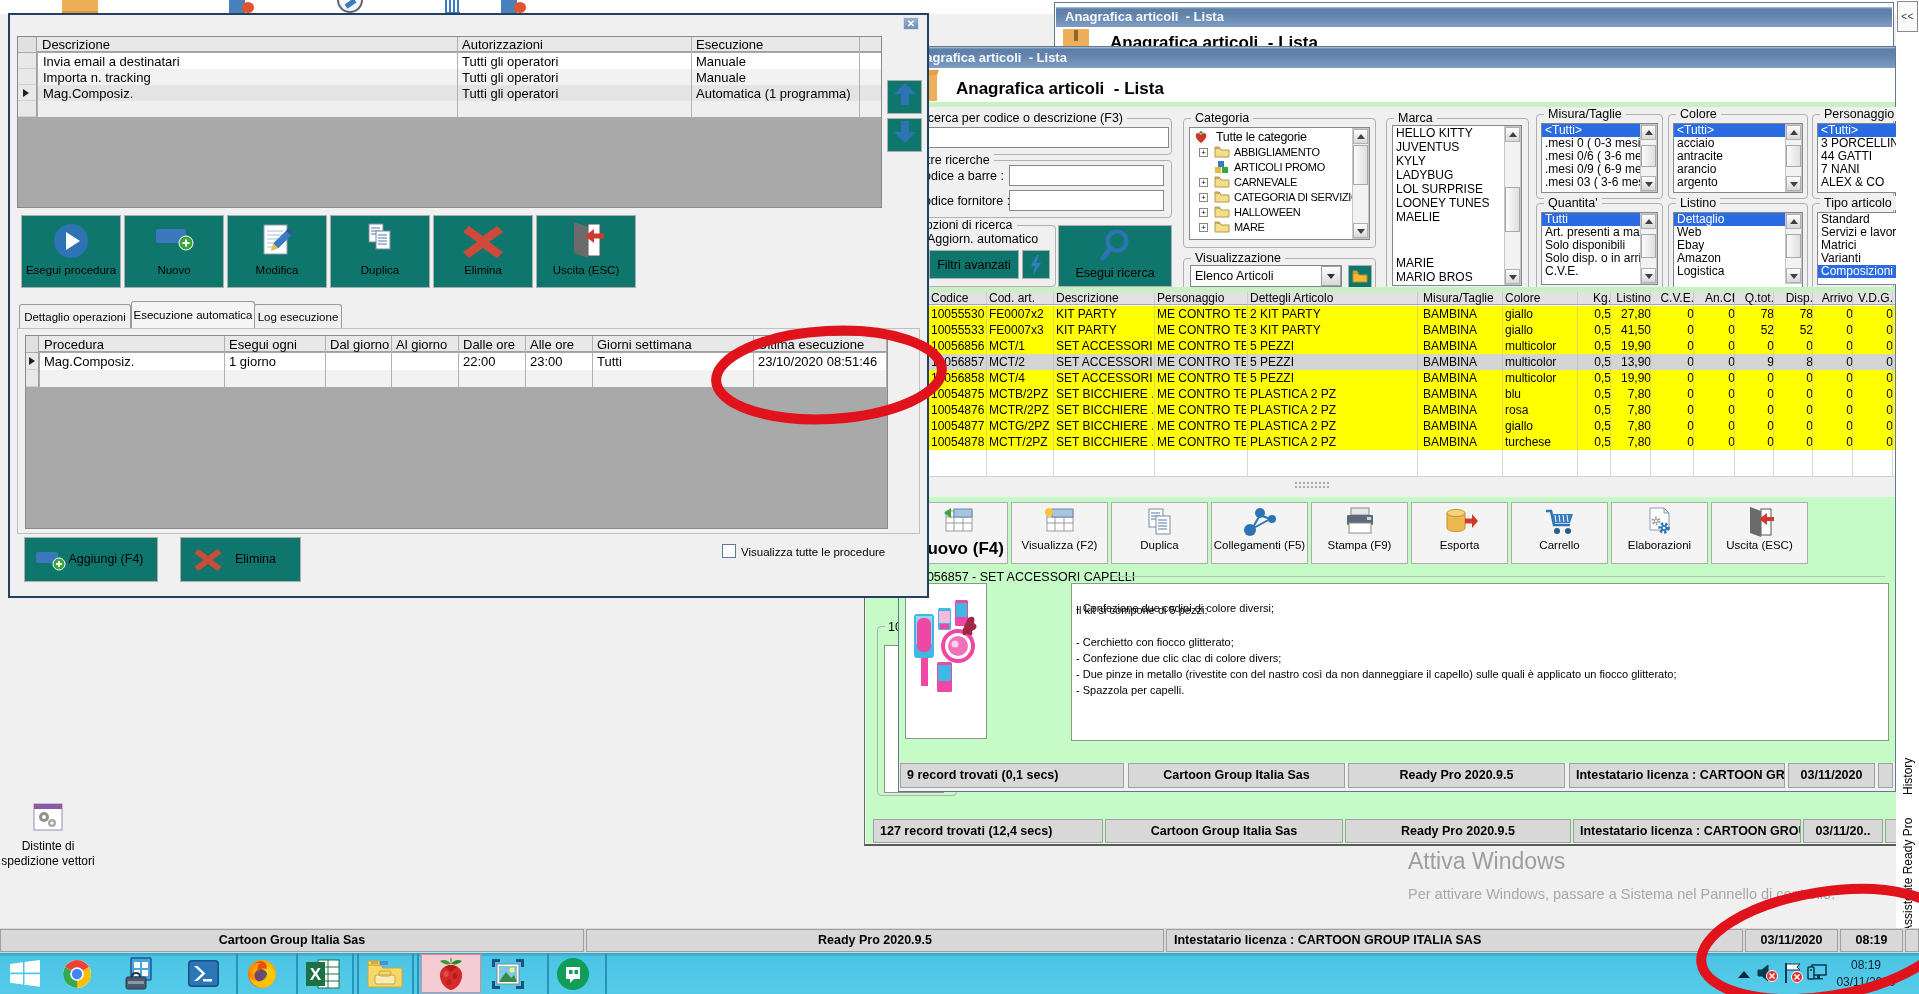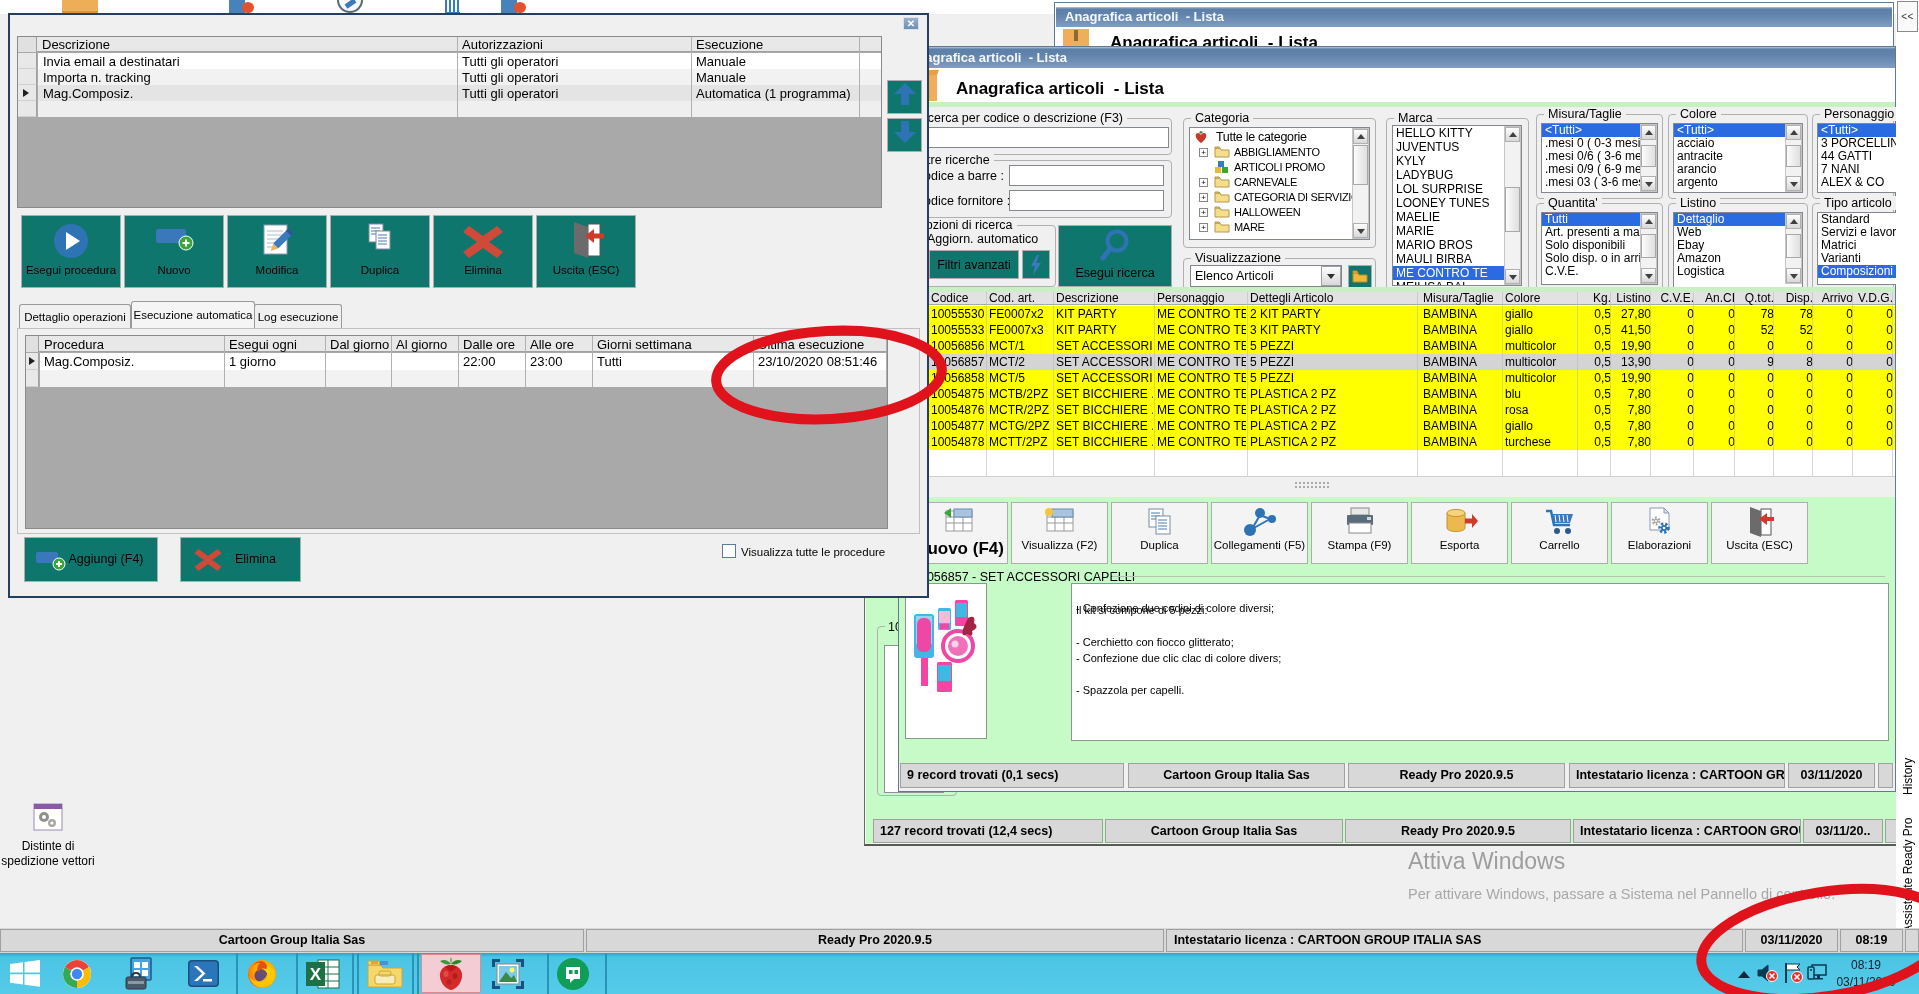--- a/index.html
+++ b/index.html
@@ -150,21 +150,21 @@
       <div class="lbl">Marca</div>
     </div>
 <div class="list" style="left:493px;top:78px;width:130px;height:161px;">
       <div class="li" style="height:14px;line-height:14px;font-size:12px;width:130px;">HELLO KITTY</div>
       <div class="li" style="height:14px;line-height:14px;font-size:12px;width:130px;">JUVENTUS</div>
       <div class="li" style="height:14px;line-height:14px;font-size:12px;width:130px;">KYLY</div>
       <div class="li" style="height:14px;line-height:14px;font-size:12px;width:130px;">LADYBUG</div>
       <div class="li" style="height:14px;line-height:14px;font-size:12px;width:130px;">LOL SURPRISE</div>
       <div class="li" style="height:14px;line-height:14px;font-size:12px;width:130px;">LOONEY TUNES</div>
       <div class="li" style="height:14px;line-height:14px;font-size:12px;width:130px;">MAELIE</div>
-      <div class="li" style="height:14px;line-height:14px;font-size:12px;width:130px;">MARIE</div>
+      <div class="li" style="height:14px;line-height:14px;font-size:12px;width:130px;margin-top:32px;">MARIE</div>
       <div class="li" style="height:14px;line-height:14px;font-size:12px;width:130px;">MARIO BROS</div>
       <div class="li" style="height:14px;line-height:14px;font-size:12px;width:130px;">MAULI BIRBA</div>
       <div class="li sel" style="height:14px;line-height:14px;font-size:12px;width:111px;">ME CONTRO TE</div>
       <div class="li" style="height:14px;line-height:14px;font-size:12px;width:130px;">MEILISA BAI</div>
     </div>
     <div class="abs" style="left:605px;top:79px;width:17px;height:159px;background:#f2f2f2;border:1px solid #c6c6c6;">
       <div class="abs" style="left:0px;top:0px;width:15px;height:15px;background:linear-gradient(180deg,#fdfdfd,#d8d8d8);border:1px solid #b0b0b0;">
         <div style="width:0;height:0;border-left:4px solid transparent;border-right:4px solid transparent;border-bottom:5px solid #404040;margin:4px auto 0;"></div>
       </div>
       <div class="abs" style="left:0px;top:142px;width:15px;height:15px;background:linear-gradient(180deg,#fdfdfd,#d8d8d8);border:1px solid #b0b0b0;">
@@ -345,21 +345,21 @@
 <div class="cell" style="left:681px;top:63px;width:31px;height:15px;line-height:15px;text-align:right;">0,5</div>
 <div class="cell" style="left:714px;top:63px;width:38px;height:15px;line-height:15px;text-align:right;">13,90</div>
 <div class="cell" style="left:754px;top:63px;width:41px;height:15px;line-height:15px;text-align:right;">0</div>
 <div class="cell" style="left:797px;top:63px;width:39px;height:15px;line-height:15px;text-align:right;">0</div>
 <div class="cell" style="left:838px;top:63px;width:37px;height:15px;line-height:15px;text-align:right;">9</div>
 <div class="cell" style="left:877px;top:63px;width:37px;height:15px;line-height:15px;text-align:right;">8</div>
 <div class="cell" style="left:916px;top:63px;width:38px;height:15px;line-height:15px;text-align:right;">0</div>
 <div class="cell" style="left:956px;top:63px;width:38px;height:15px;line-height:15px;text-align:right;">0</div>
 <div class="abs" style="left:0;top:78px;width:996px;height:16px;background:#ffff00;"></div>
 <div class="cell" style="left:32px;top:79px;width:55px;height:15px;line-height:15px;">10056858</div>
-<div class="cell" style="left:90px;top:79px;width:64px;height:15px;line-height:15px;">MCT/5</div>
+<div class="cell" style="left:90px;top:79px;width:64px;height:15px;line-height:15px;">MCT/4</div>
 <div class="cell" style="left:157px;top:79px;width:97px;height:15px;line-height:15px;">SET ACCESSORI ...</div>
 <div class="cell" style="left:258px;top:79px;width:89px;height:15px;line-height:15px;">ME CONTRO TE</div>
 <div class="cell" style="left:351px;top:79px;width:165px;height:15px;line-height:15px;">5 PEZZI</div>
 <div class="cell" style="left:524px;top:79px;width:78px;height:15px;line-height:15px;">BAMBINA</div>
 <div class="cell" style="left:606px;top:79px;width:70px;height:15px;line-height:15px;">multicolor</div>
 <div class="cell" style="left:681px;top:79px;width:31px;height:15px;line-height:15px;text-align:right;">0,5</div>
 <div class="cell" style="left:714px;top:79px;width:38px;height:15px;line-height:15px;text-align:right;">19,90</div>
 <div class="cell" style="left:754px;top:79px;width:41px;height:15px;line-height:15px;text-align:right;">0</div>
 <div class="cell" style="left:797px;top:79px;width:39px;height:15px;line-height:15px;text-align:right;">0</div>
 <div class="cell" style="left:838px;top:79px;width:37px;height:15px;line-height:15px;text-align:right;">0</div>
@@ -578,20 +578,21 @@
 <rect x="32" y="81" width="13" height="16" fill="#35b6e2"></rect>
 <path d="M62 34 Q70 30 68 39 Q74 43 66 47 Q68 54 61 50 Q55 54 57 45 Z" fill="#9e1a3a"></path>
 </g>
 </svg>
 </div>
 <div class="abs" style="left:172px;top:0px;width:818px;height:158px;background:#fff;border:1px solid #8a9a8a;overflow:hidden;">
         <div class="abs" style="left:4px;top:18px;height:16px;line-height:16px;white-space:nowrap;font-size:11px;">Il kit si compone di 5 pezzi:</div>
         <div class="abs" style="left:4px;top:16px;height:16px;line-height:16px;white-space:nowrap;font-size:11px;">- Confezione due codini di colore diversi;</div>
         <div class="abs" style="left:4px;top:50px;height:16px;line-height:16px;white-space:nowrap;font-size:11px;">- Cerchietto con fiocco glitterato;</div>
         <div class="abs" style="left:4px;top:66px;height:16px;line-height:16px;white-space:nowrap;font-size:11px;">- Confezione due clic clac di colore divers;</div>
+        <div class="abs" style="left:4px;top:82px;height:16px;line-height:16px;white-space:nowrap;font-size:11px;">- Due pinze in metallo (rivestite con del nastro così da non danneggiare il capello) sulle quali è applicato un fiocco glitterato;</div>
         <div class="abs" style="left:4px;top:98px;height:16px;line-height:16px;white-space:nowrap;font-size:11px;">- Spazzola per capelli.</div>
       </div>
 </div>
 <div class="seg" style="left:1px;top:716px;width:224px;height:25px;line-height:23px;padding-left:6px;">9 record trovati (0,1 secs)</div>
 <div class="seg" style="left:229px;top:716px;width:217px;height:25px;line-height:23px;text-align:center;">Cartoon Group Italia Sas</div>
 <div class="seg" style="left:449px;top:716px;width:217px;height:25px;line-height:23px;text-align:center;">Ready Pro 2020.9.5</div>
 <div class="seg" style="left:670px;top:716px;width:216px;height:25px;line-height:23px;padding-left:6px;">Intestatario licenza : CARTOON GROUP</div>
 <div class="seg" style="left:889px;top:716px;width:87px;height:25px;line-height:23px;text-align:center;">03/11/2020</div>
 <div class="seg" style="left:979px;top:716px;width:15px;height:25px;line-height:23px;text-align:center;"></div>
 </div>

